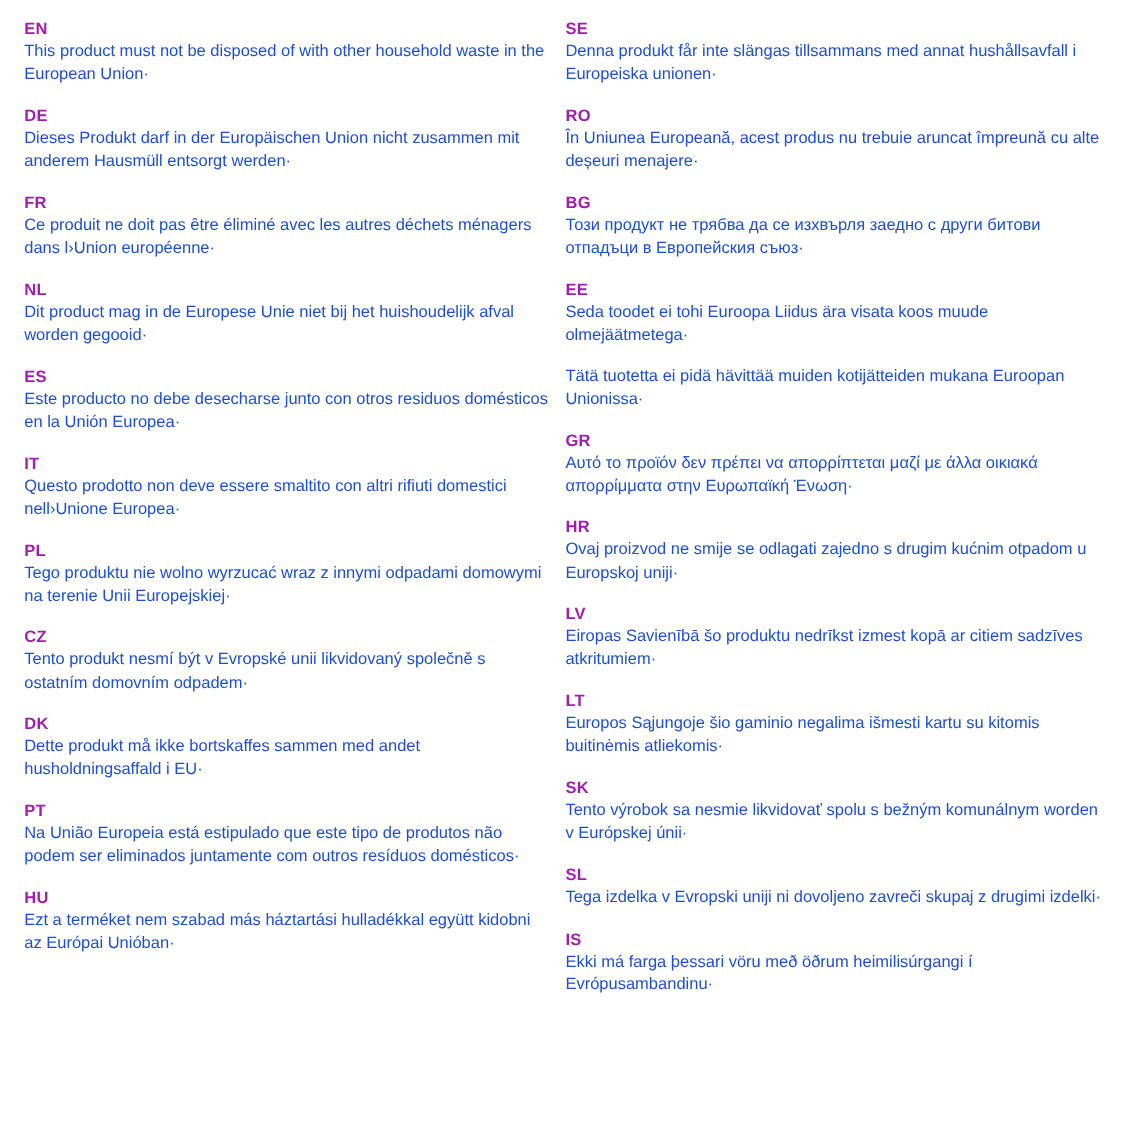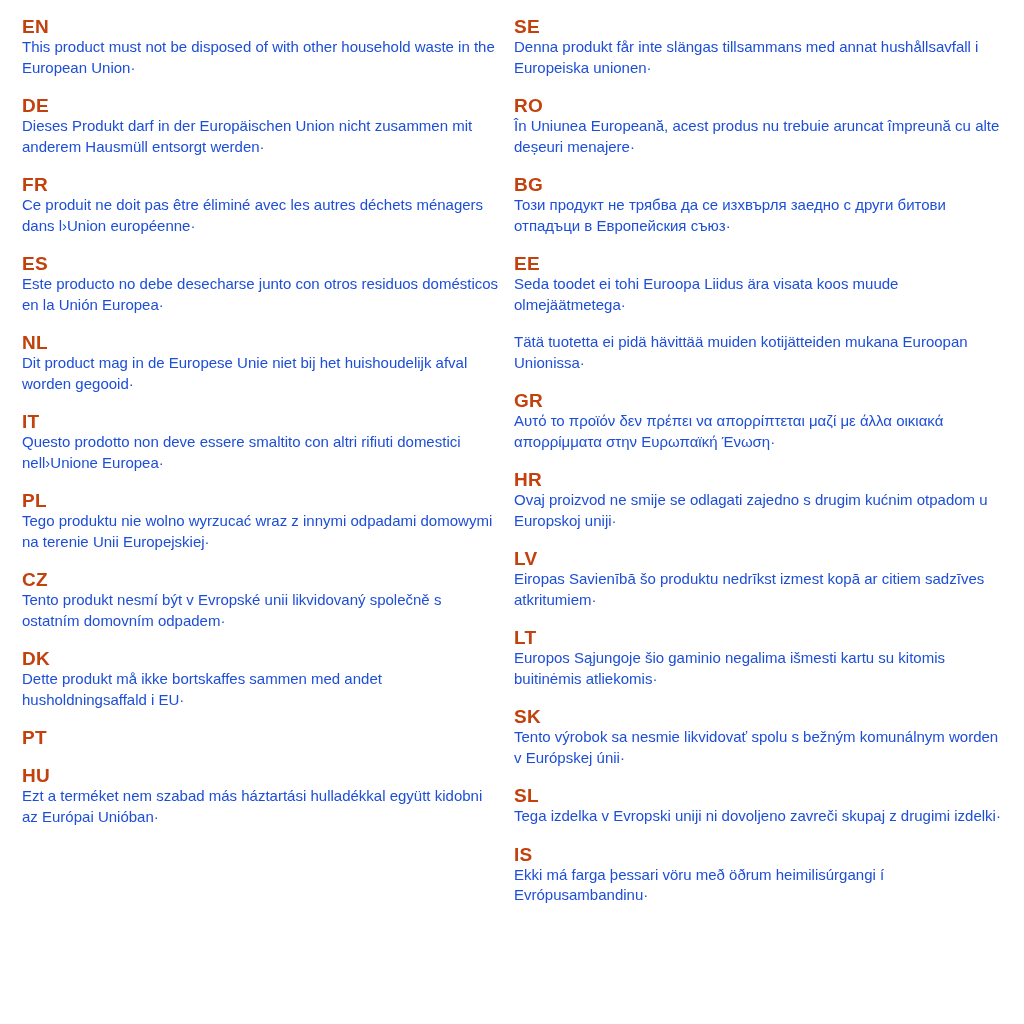--- a/index.html
+++ b/index.html
@@ -28,22 +28,22 @@
     align-items: start;
   }
   .column {
     display: block;
   }
   .entry {
     margin-bottom: 17px;
   }
   .code {
     font-weight: bold;
-    color: #c2410c;
-    font-size: 19px;
+    color: #a21caf;
+    font-size: 15px;
     line-height: 21px;
     letter-spacing: 0.3px;
   }
   .text {
     font-size: 15px;
     line-height: 20.5px;
     color: #1d4ed8;
   }
 </style>
 </head>
@@ -58,45 +58,46 @@
         </div>
         <div class="entry">
           <div class="code">DE</div>
           <div class="text">Dieses Produkt darf in der Europäischen Union nicht zusammen mit anderem Hausmüll entsorgt werden·</div>
         </div>
         <div class="entry">
           <div class="code">FR</div>
           <div class="text">Ce produit ne doit pas être éliminé avec les autres déchets ménagers dans l›Union européenne·</div>
         </div>
         <div class="entry">
+          <div class="code">NL</div>
+          <div class="text">Dit product mag in de Europese Unie niet bij het huishoudelijk afval worden gegooid·</div>
+        </div>
+        <div class="entry">
           <div class="code">ES</div>
           <div class="text">Este producto no debe desecharse junto con otros residuos domésticos en la Unión Europea·</div>
-        </div>
-        <div class="entry">
-          <div class="code">NL</div>
-          <div class="text">Dit product mag in de Europese Unie niet bij het huishoudelijk afval worden gegooid·</div>
         </div>
         <div class="entry">
           <div class="code">IT</div>
           <div class="text">Questo prodotto non deve essere smaltito con altri rifiuti domestici nell›Unione Europea·</div>
         </div>
         <div class="entry">
           <div class="code">PL</div>
           <div class="text">Tego produktu nie wolno wyrzucać wraz z innymi odpadami domowymi na terenie Unii Europejskiej·</div>
         </div>
         <div class="entry">
           <div class="code">CZ</div>
           <div class="text">Tento produkt nesmí být v Evropské unii likvidovaný společně s ostatním domovním odpadem·</div>
         </div>
         <div class="entry">
           <div class="code">DK</div>
           <div class="text">Dette produkt må ikke bortskaffes sammen med andet husholdningsaffald i EU·</div>
         </div>
         <div class="entry">
           <div class="code">PT</div>
+          <div class="text">Na União Europeia está estipulado que este tipo de produtos não podem ser eliminados juntamente com outros resíduos domésticos·</div>
         </div>
         <div class="entry">
           <div class="code">HU</div>
           <div class="text">Ezt a terméket nem szabad más háztartási hulladékkal együtt kidobni az Európai Unióban·</div>
         </div>
       </div>
       <div class="column">
         <div class="entry">
           <div class="code">SE</div>
           <div class="text">Denna produkt får inte slängas tillsammans med annat hushållsavfall i Europeiska unionen·</div>

